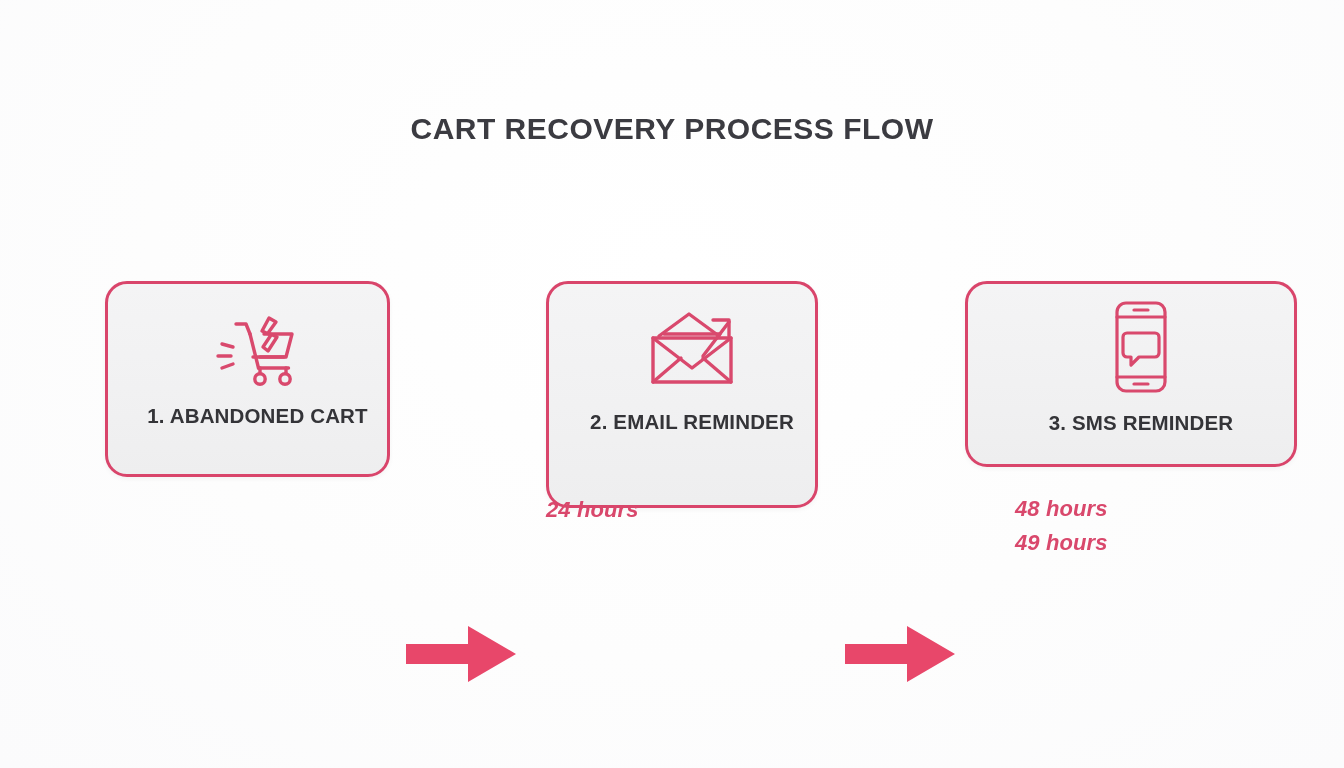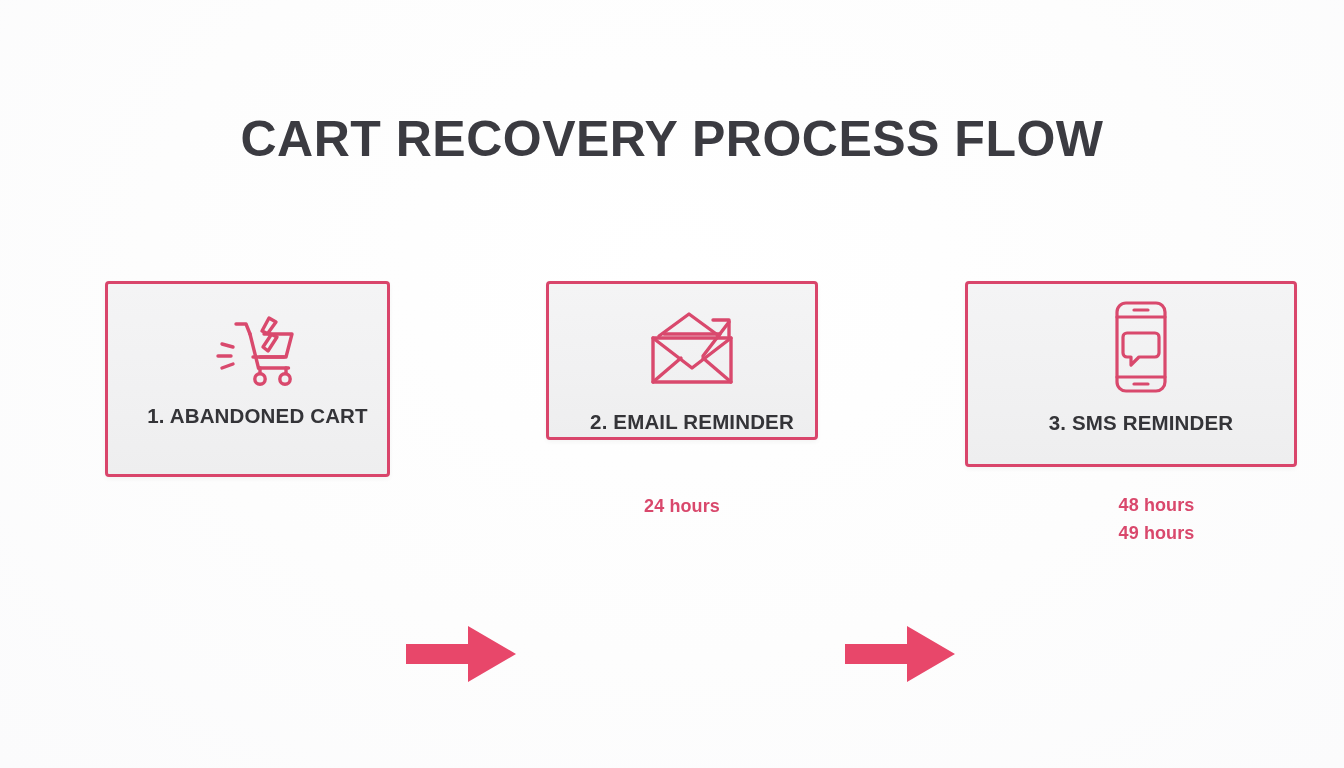--- a/index.html
+++ b/index.html
@@ -24,21 +24,21 @@
     background: radial-gradient(ellipse at 50% 35%, #ffffff 0%, #fdfdfd 55%, #fbfbfc 100%);
   }
 
   
   .page-title {
     position: absolute;
     top: 112px;
     left: 0;
     width: 1344px;
     text-align: center;
-    font-size: 50px;
+    font-size: 30px;
     font-weight: bold;
     letter-spacing: 0.5px;
     color: #3b3b41;
     line-height: 1.1;
     white-space: nowrap;
   }
 
   
   .flow {
     position: absolute;
@@ -46,30 +46,30 @@
     left: 0;
     width: 1344px;
     height: 200px;
   }
 
   .card {
     position: absolute;
     box-sizing: border-box;
     background: linear-gradient(180deg, #f4f4f5 0%, #f1f1f2 55%, #eeeeef 100%);
     border: 3px solid #d9456b;
-    border-radius: 4px;
+    border-radius: 22px;
     box-shadow: 0 2px 5px rgba(0,0,0,0.045);
     display: flex;
     flex-direction: column;
     align-items: center;
     padding-left: 20px;
   }
 
   .card-1 { left: 105px; top: 0px;  width: 285px; height: 196px; }
-  .card-2 { left: 546px; top: 0px;  width: 272px; height: 159px; }
+  .card-2 { left: 546px; top: 0px;  width: 272px; height: 227px; }
   .card-3 { left: 965px; top: 0px;  width: 332px; height: 186px; }
 
   .icon-wrap {
     display: flex;
     align-items: center;
     justify-content: center;
   }
   .card-1 .icon-wrap { margin-top: 26px; height: 78px; }
   .card-2 .icon-wrap { margin-top: 22px; height: 82px; }
   .card-3 .icon-wrap { margin-top: 17px; height: 92px; }
@@ -91,26 +91,26 @@
   .arrow {
     position: absolute;
     top: 345px;
   }
   .arrow-1 { left: 406px; }
   .arrow-2 { left: 845px; }
 
   
   .timing {
     position: absolute;
-    text-align: center;
-    font-size: 18px;
+    font-size: 22px;
     font-weight: bold;
     color: #d9486c;
     line-height: 1.55;
     letter-spacing: 0.1px;
+    font-style: italic;
   }
   .timing-2 { left: 546px; width: 272px; top: 493px; }
   .timing-3 { left: 1015px; width: 283px; top: 492px; }
   .timing .line { display: block; }
 </style>
 </head>
 <body>
 
 <div class="canvas">
 

